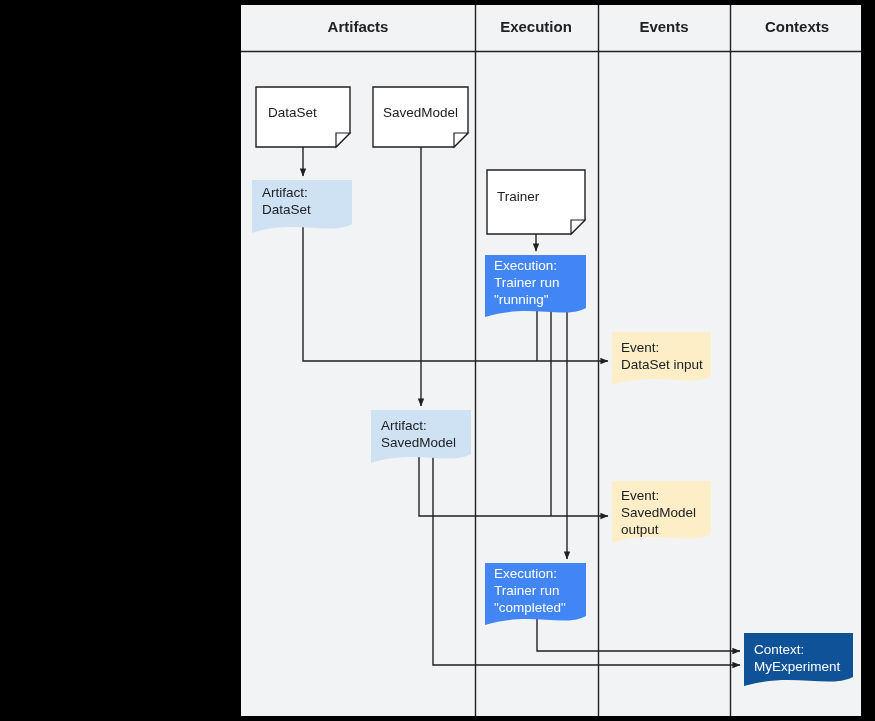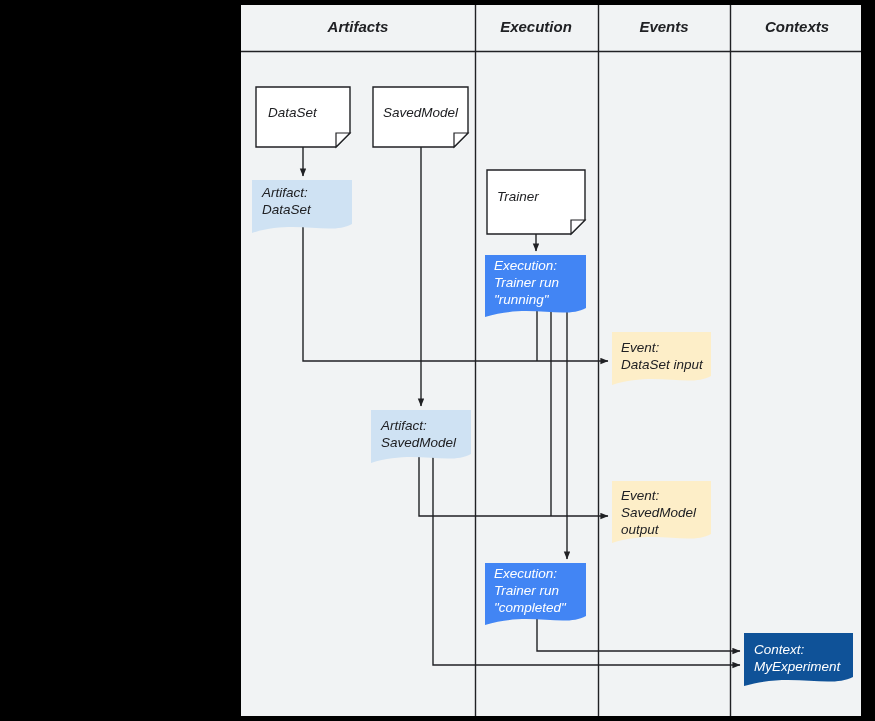--- a/index.html
+++ b/index.html
@@ -9,21 +9,20 @@
     width: 875px;
     height: 721px;
     overflow: hidden;
     font-family: "Liberation Sans", sans-serif;
   }
   #stage {
     position: relative;
     width: 875px;
     height: 721px;
     background: #000000;
-    font-style: italic;
   }
   #diagram-svg {
     position: absolute;
     left: 0;
     top: 0;
     display: block;
   }
   .lane-header-text {
     font-family: "Liberation Sans", sans-serif;
     font-size: 15px;

